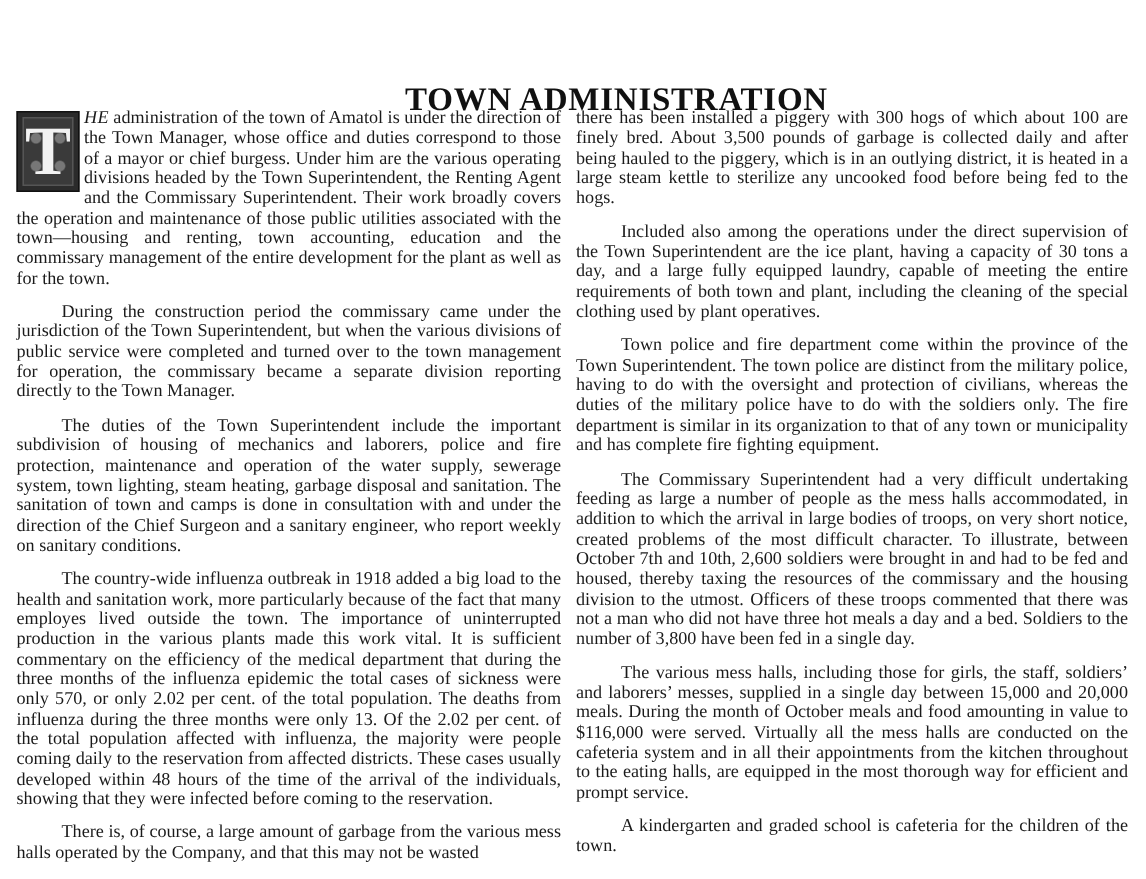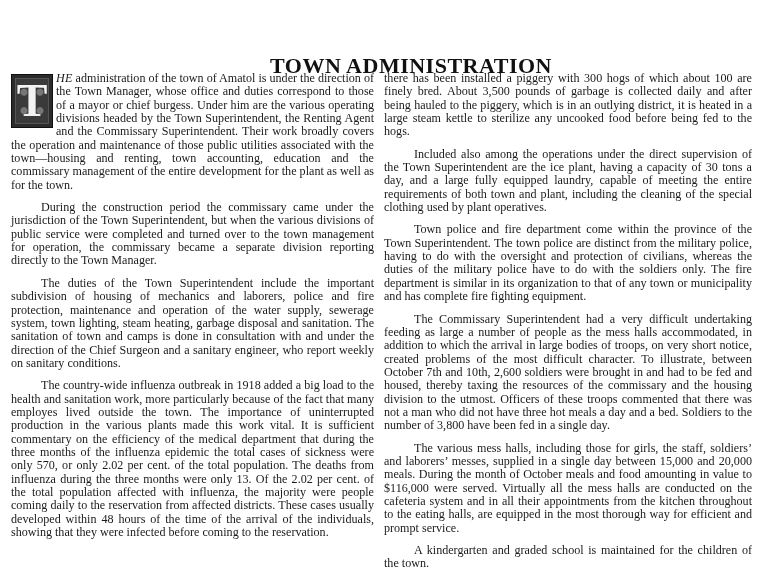--- a/index.html
+++ b/index.html
@@ -35,22 +35,23 @@
 <div class="col col-left">
   <p class="first">
     <span class="dropcap">
       <span class="orn"></span>
       <span class="letter">T</span>
     </span><span class="caps-lead">HE</span><span> administration of the town of Amatol is under the direction of the Town Manager, whose office and duties correspond to those of a mayor or chief burgess. Under him are the various operating divisions headed by the Town Superintendent, the Renting Agent and the Commissary Superintendent. Their work broadly covers the operation and maintenance of those public utilities associated with the town—housing and renting, town accounting, education and the commissary management of the entire development for the plant as well as for the town.</span>
   </p>
   <p>During the construction period the commissary came under the jurisdiction of the Town Superintendent, but when the various divisions of public service were completed and turned over to the town management for operation, the commissary became a separate division reporting directly to the Town Manager.</p>
   <p>The duties of the Town Superintendent include the important subdivision of housing of mechanics and laborers, police and fire protection, maintenance and operation of the water supply, sewerage system, town lighting, steam heating, garbage disposal and sanitation. The sanitation of town and camps is done in consultation with and under the direction of the Chief Surgeon and a sanitary engineer, who report weekly on sanitary conditions.</p>
   <p>The country-wide influenza outbreak in 1918 added a big load to the health and sanitation work, more particularly because of the fact that many employes lived outside the town.  The importance of uninterrupted production in the various plants made this work vital. It is sufficient commentary on the efficiency of the medical department that during the three months of the influenza epidemic the total cases of sickness were only 570, or only 2.02 per cent. of the total population.  The deaths from influenza during the three months were only 13.  Of the 2.02 per cent. of the total population affected with influenza, the majority were people coming daily to the reservation from affected districts.  These cases usually developed within 48 hours of the time of the arrival of the individuals, showing that they were infected before coming to the reservation.</p>
+  <p>There is, of course, a large amount of garbage from the various mess halls operated by the Company, and that this may not be wasted</p>
 </div>
 
 <div class="col col-right">
   <p class="cont">there has been installed a piggery with 300 hogs of which about 100 are finely bred.  About 3,500 pounds of garbage is collected daily and after being hauled to the piggery, which is in an outlying district, it is heated in a large steam kettle to sterilize any uncooked food before being fed to the hogs.</p>
   <p>Included also among the operations under the direct supervision of the Town Superintendent are the ice plant, having a capacity of 30 tons a day, and a large fully equipped laundry, capable of meeting the entire requirements of both town and plant, including the cleaning of the special clothing used by plant operatives.</p>
   <p>Town police and fire department come within the province of the Town Superintendent.  The town police are distinct from the military police, having to do with the oversight and protection of civilians, whereas the duties of the military police have to do with the soldiers only.  The fire department is similar in its organization to that of any town or municipality and has complete fire fighting equipment.</p>
   <p>The Commissary Superintendent had a very difficult undertaking feeding as large a number of people as the mess halls accommodated, in addition to which the arrival in large bodies of troops, on very short notice, created problems of the most difficult character.  To illustrate, between October 7th and 10th, 2,600 soldiers were brought in and had to be fed and housed, thereby taxing the resources of the commissary and the housing division to the utmost.  Officers of these troops commented that there was not a man who did not have three hot meals a day and a bed.  Soldiers to the number of 3,800 have been fed in a single day.</p>
   <p>The various mess halls, including those for girls, the staff, soldiers’ and laborers’ messes, supplied in a single day between 15,000 and 20,000 meals.  During the month of October meals and food amounting in value to $116,000 were served.  Virtually all the mess halls are conducted on the cafeteria system and in all their appointments from the kitchen throughout to the eating halls, are equipped in the most thorough way for efficient and prompt service.</p>
-  <p>A kindergarten and graded school is maintained for the children of the town.</p>
+  <p>A kindergarten and graded school is cafeteria for the children of the town.</p>
 </div>
 
 </body></html>

